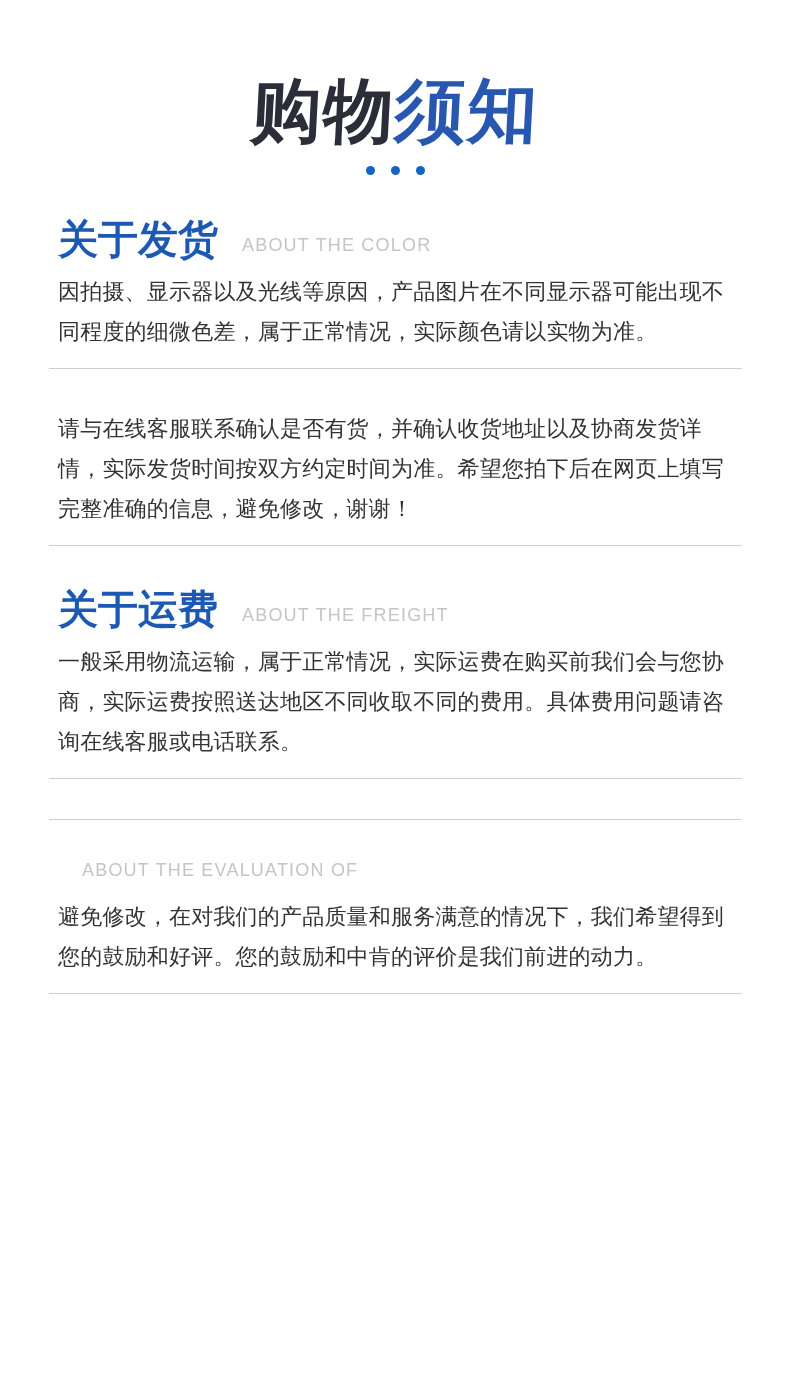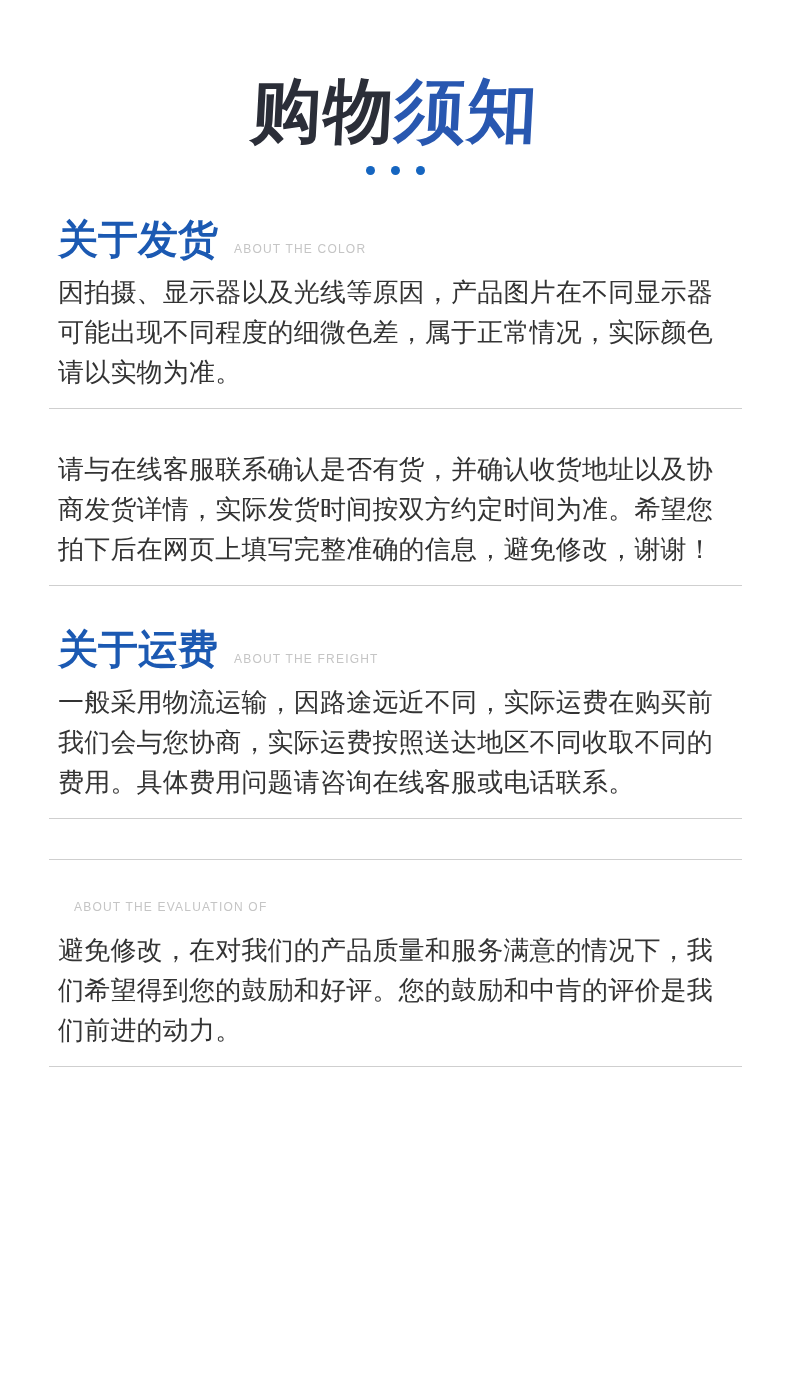--- a/index.html
+++ b/index.html
@@ -59,31 +59,31 @@
     align-items: flex-end;
   }
   .sec-head h2 {
     font-size: 40px;
     line-height: 1.15;
     font-weight: 800;
     color: var(--accent-blue);
     white-space: nowrap;
   }
   .sec-sub {
-    margin-left: 16px;
+    margin-left: 24px;
     padding-bottom: 6px;
-    font-size: 12px;
+    font-size: 18px;
     letter-spacing: 1.2px;
     color: var(--subtitle-gray);
     text-transform: uppercase;
     white-space: nowrap;
   }
   .sec-body {
     margin-top: 10px;
-    font-size: 26px;
+    font-size: 22px;
     line-height: 40px;
     color: var(--body-text);
     text-align: left;
     letter-spacing: 0.2px;
   }
   .divider {
     border: none;
     border-top: 1px solid var(--divider);
     height: 0;
     margin: 16px -9px 0 -9px;
@@ -115,21 +115,21 @@
   <section class="notice-section">
     <p class="sec-body">请与在线客服联系确认是否有货，并确认收货地址以及协商发货详情，实际发货时间按双方约定时间为准。希望您拍下后在网页上填写完整准确的信息，避免修改，谢谢！</p>
     <hr class="divider">
   </section>
 
   <section class="notice-section">
     <div class="sec-head">
       <h2>关于运费</h2>
       <span class="sec-sub">ABOUT THE FREIGHT</span>
     </div>
-    <p class="sec-body">一般采用物流运输，因路途远近不同，实际运费在购买前我们会与您协商，实际运费按照送达地区不同收取不同的费用。具体费用问题请咨询在线客服或电话联系。</p>
+    <p class="sec-body">一般采用物流运输，属于正常情况，实际运费在购买前我们会与您协商，实际运费按照送达地区不同收取不同的费用。具体费用问题请咨询在线客服或电话联系。</p>
     <hr class="divider">
   </section>
 
   <section class="notice-section">
     <hr class="divider">
   </section>
 
   <section class="notice-section">
     <div class="sec-head">
       <span class="sec-sub">ABOUT THE EVALUATION OF</span>

